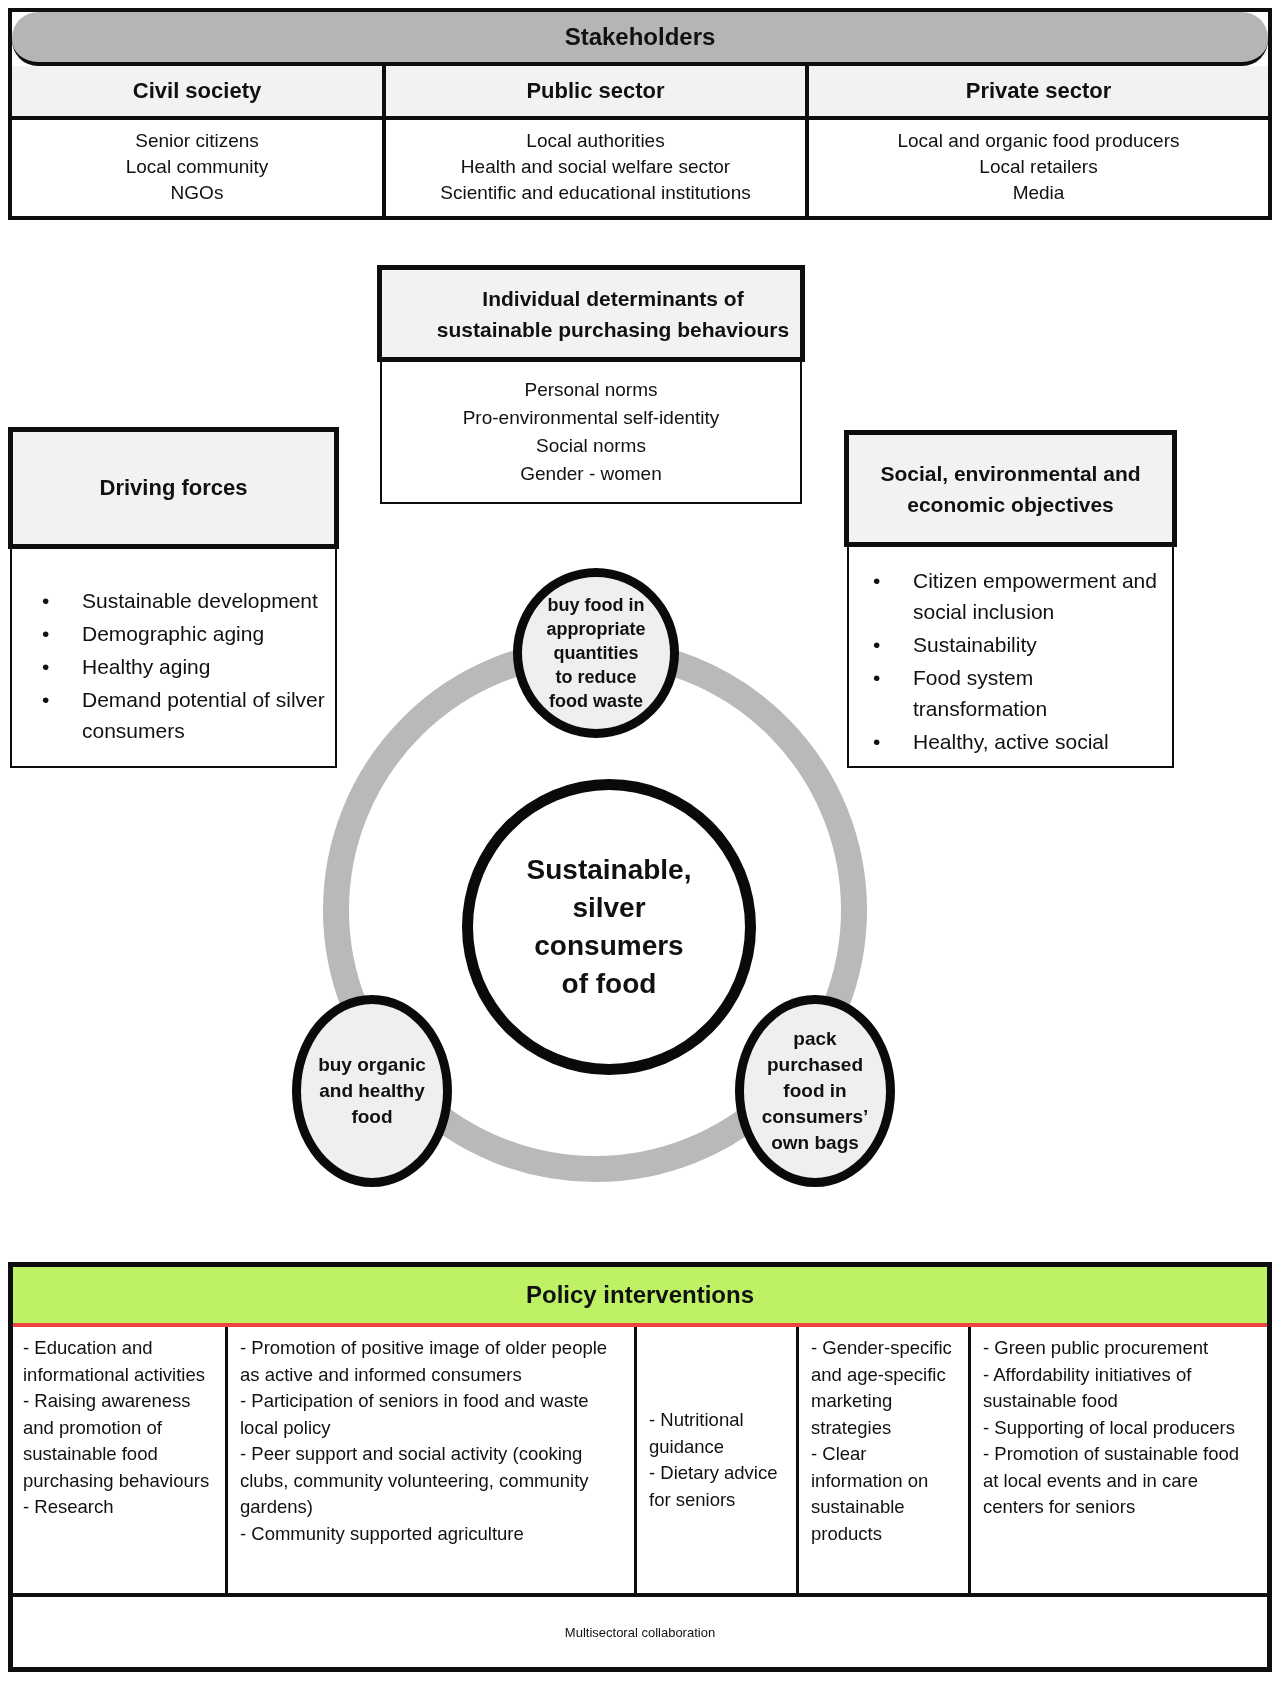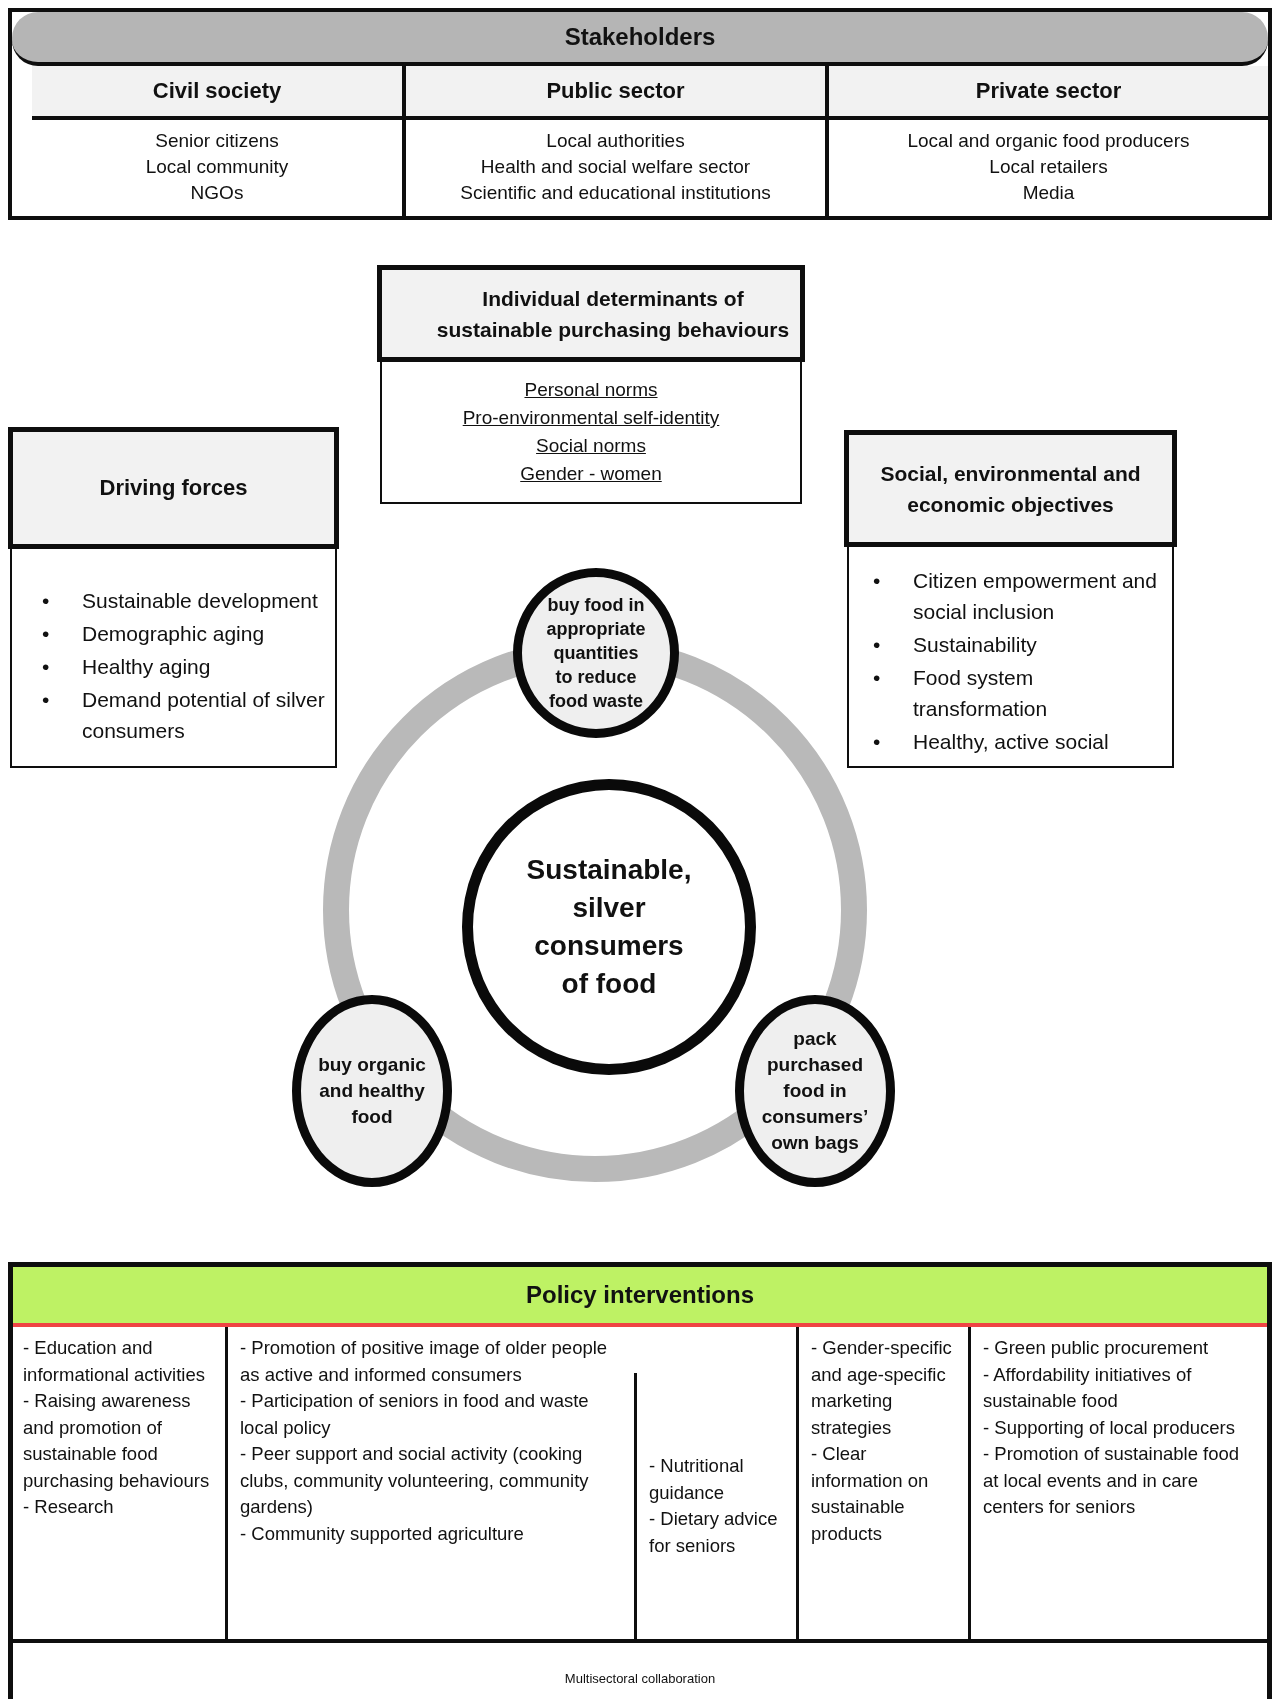--- a/index.html
+++ b/index.html
@@ -6,38 +6,38 @@
   html,body { background:#ffffff; }
   body { font-family:"Liberation Sans", sans-serif; color:#111; }
   .page { position:relative; width:1280px; height:1699px; background:#fff; overflow:hidden; }
   .preline { white-space:pre-line; }
 
   
   .stk { position:absolute; left:8px; top:8px; width:1264px; border:4px solid #0e0e0e; }
   .stk-title { height:54px; background:#b5b5b5; border-bottom:4px solid #0e0e0e;
                display:flex; align-items:center; justify-content:center;
                font-weight:bold; font-size:24px;border-radius:26px; }
-  .stk-row { display:grid; grid-template-columns:370px 423px 1fr;padding-left:20px; }
+  .stk-row { display:grid; grid-template-columns:370px 423px 1fr; }
   .stk-name { background:#f2f2f2; border-bottom:4px solid #0e0e0e;
               height:54px; display:flex; align-items:center; justify-content:center;
               font-weight:bold; font-size:22px; }
   .stk-members { background:#fff; min-height:84px; padding:8px 4px 10px;
                  text-align:center; font-size:19px; line-height:26px; }
   .stk-row > div + div { border-left:4px solid #0e0e0e; }
 
   
   .hdr-box { position:absolute; background:#f2f2f2; border:5px solid #0e0e0e;
              display:flex; align-items:center; justify-content:center;
              text-align:center; font-weight:bold; z-index:3; }
   .body-box { position:absolute; background:#fff; border:2px solid #0e0e0e; z-index:2; }
 
   .det-hdr { left:377px; top:265px; width:428px; height:97px; font-size:21px; line-height:31px;padding-left:44px; }
   .det-body { left:380px; top:360px; width:422px; height:144px;
               display:flex; align-items:center; justify-content:center;
-              text-align:center; font-size:19px; line-height:28px;text-decoration:underline; }
+              text-align:center; font-size:19px; line-height:28px; }
 
   .drv-hdr { left:8px; top:427px; width:331px; height:122px; font-size:22px; }
   .drv-body { left:10px; top:547px; width:327px; height:221px; padding:36px 6px 0 24px; }
 
   .obj-hdr { left:844px; top:430px; width:333px; height:117px; font-size:21px; line-height:31px; }
   .obj-body { left:847px; top:545px; width:327px; height:223px; padding:18px 4px 0 18px; }
 
   ul.blist { list-style:none; }
   ul.blist li { display:flex; font-size:21px; line-height:31px; margin-bottom:2px; }
   ul.blist .dot { width:46px; flex:0 0 46px; text-align:left; padding-left:6px; }
@@ -59,21 +59,21 @@
   
   .pol { position:absolute; left:8px; top:1262px; width:1264px; border:5px solid #0e0e0e; }
   .pol-title { height:60px; background:#bef264; border-bottom:4px solid #ef4444;
                display:flex; align-items:center; justify-content:center;
                font-weight:bold; font-size:24px; }
   .pol-cols { display:grid; grid-template-columns:212px 409px 162px 172px 1fr;
               background:#fff; }
   .pol-col { min-height:266px; padding:8px 8px 8px 10px; font-size:18.5px;
              line-height:26.5px; }
   .pol-cols > div + div { border-left:3px solid #0e0e0e;padding-left:12px; }
-  .pol-col.vcenter { display:flex; align-items:center;margin-top:46px; }
+  .pol-col.vcenter { display:flex; align-items:center; }
   .pol-footer { border-top:4px solid #0e0e0e; height:74px; background:#fff;
                 display:flex; align-items:center; justify-content:center; font-size:13px; }
 </style>
 </head>
 <body>
 
 <div class="page">
 
   <div class="stk">
     <div class="stk-title">Stakeholders</div>

